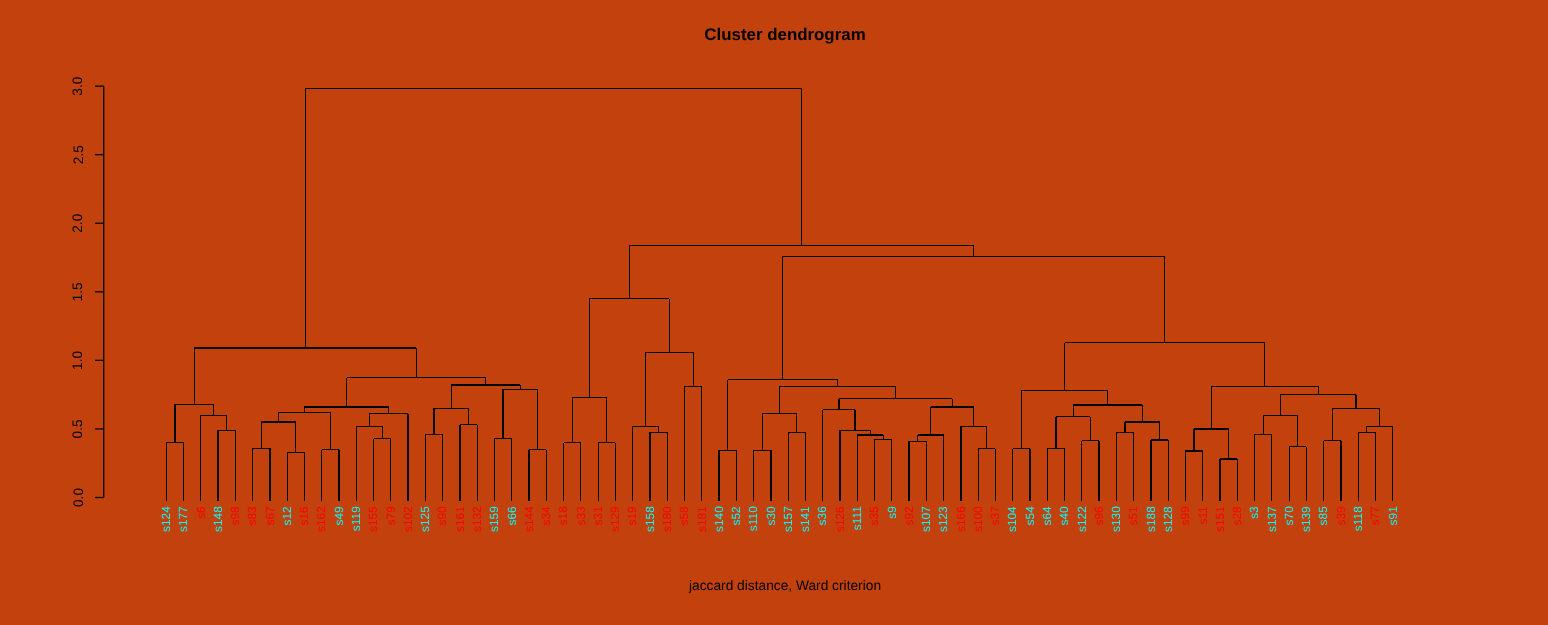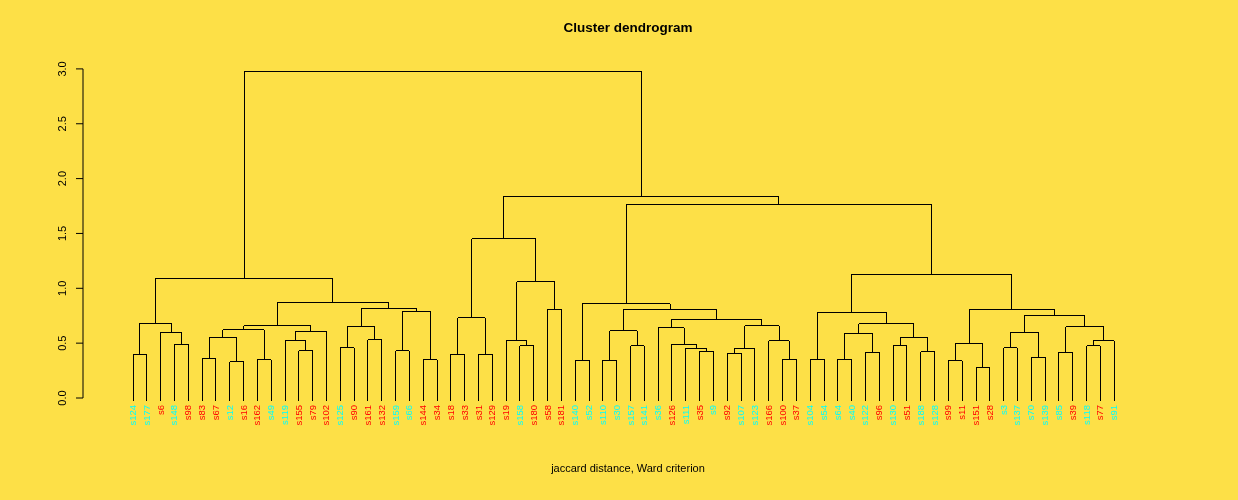--- a/index.html
+++ b/index.html
@@ -1,16 +1,16 @@
 <!DOCTYPE html>
 <html><head>
 <meta charset="utf-8">
 <style>
   html,body{margin:0;padding:0;background:#ffffff;}
-  .fig-wrap{position:relative;width:1238px;height:500px;background:#fde047;overflow:hidden;
+  .fig-wrap{position:relative;width:1238px;height:500px;background:#c2410c;overflow:hidden;
             font-family:"Liberation Sans", sans-serif;}
   svg{display:block;}
   .title-text{font:bold 13.5px "Liberation Sans", sans-serif;fill:#000000;}
   .xlabel-text{font:11px "Liberation Sans", sans-serif;fill:#000000;}
   .tick-text{font:11px "Liberation Sans", sans-serif;fill:#000000;}
   .leaf-text{font:9.5px "Liberation Sans", sans-serif;}
 </style>
 </head>
 <body>
 

